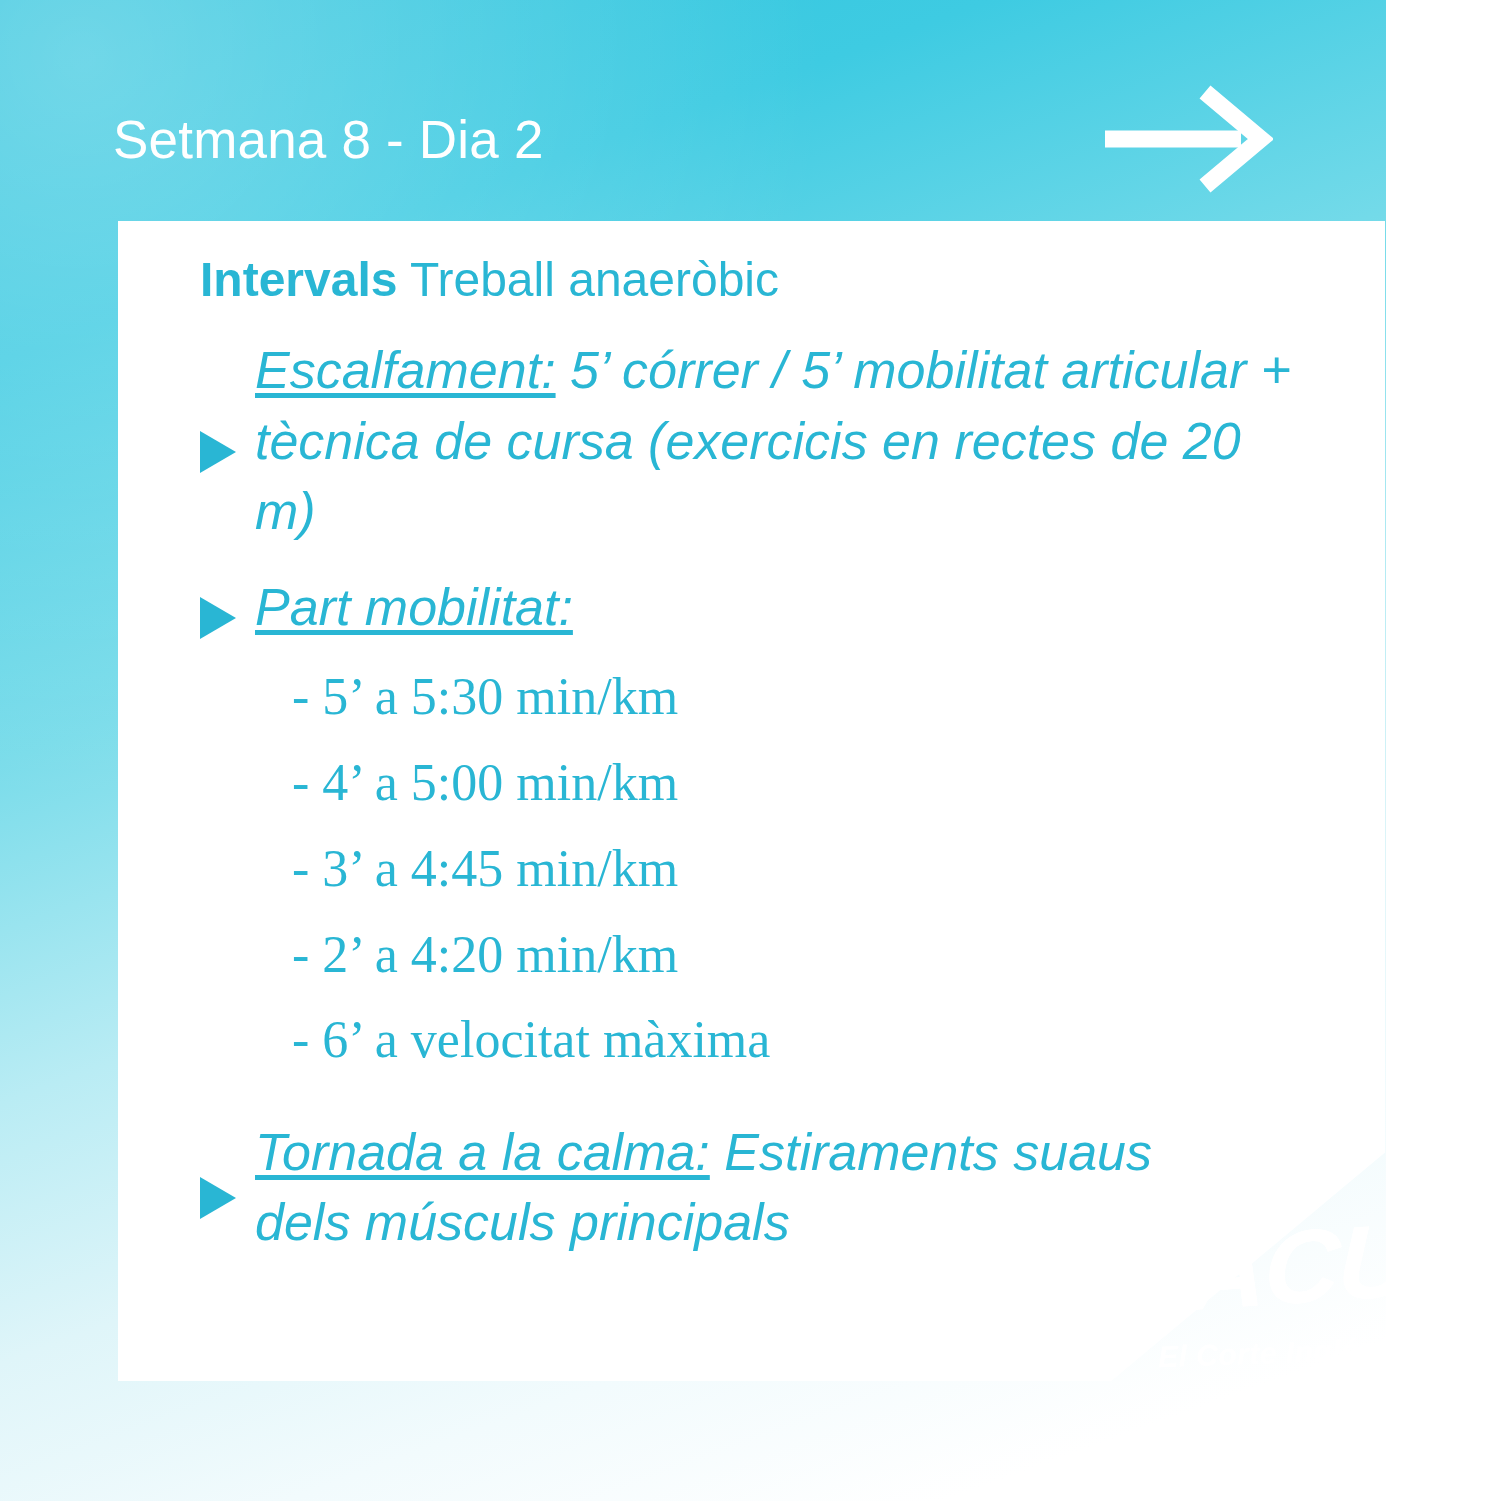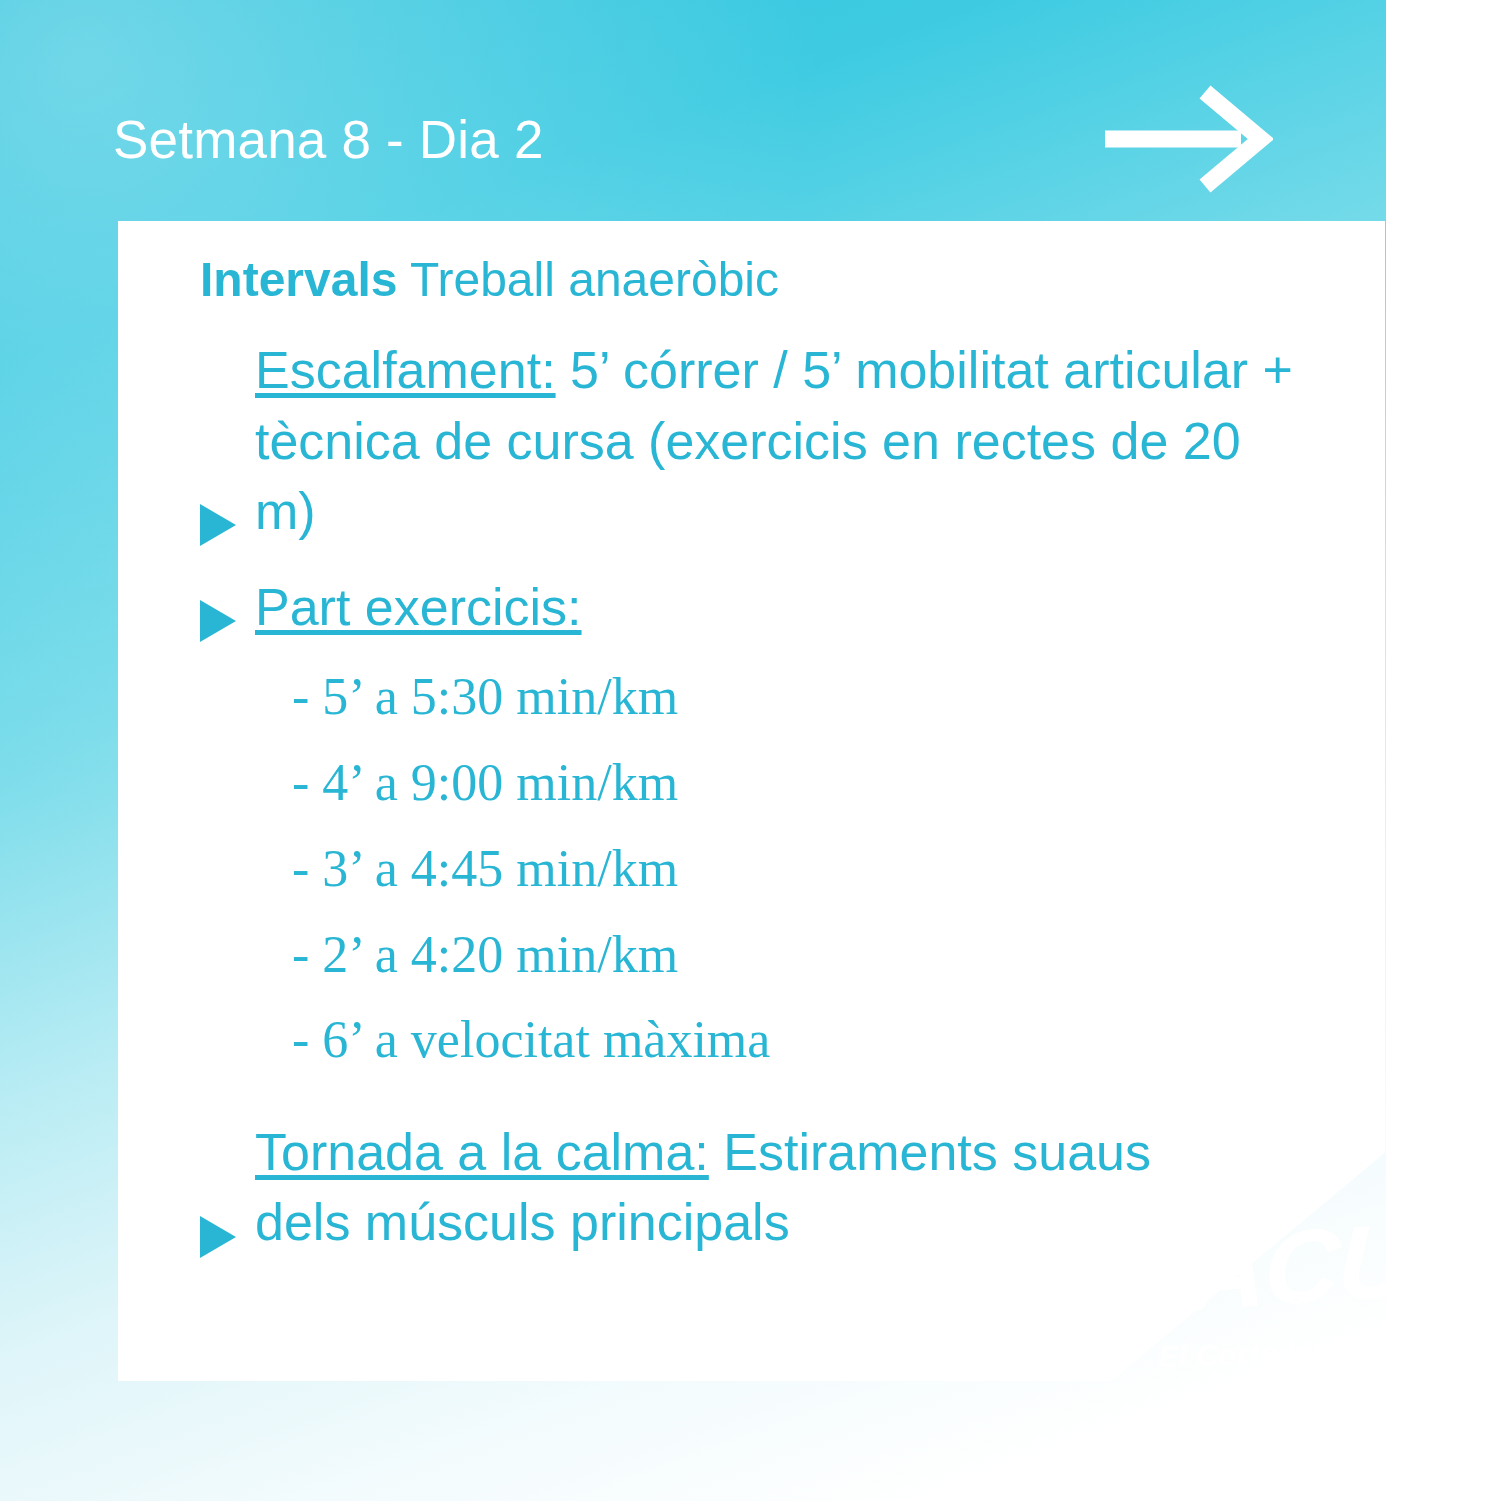--- a/index.html
+++ b/index.html
@@ -79,23 +79,24 @@
     line-height: 1.05;
     color: #29b6d4;
     white-space: nowrap;
     margin-bottom: 30px;
   }
   .headline .strong { font-weight: bold; }
   .headline .light { font-weight: 400; }
 
   .bullet-block {
     display: flex;
-    align-items: flex-end;
+    align-items: center;
     color: #29b6d4;
     margin-top: 26px;
+    font-style: italic;
   }
   .tri {
     flex: 0 0 auto;
     width: 0;
     height: 0;
     border-top: 21px solid transparent;
     border-bottom: 21px solid transparent;
     border-left: 36px solid #29b6d4;
     margin-top: 22px;
     margin-right: 19px;
@@ -178,26 +179,26 @@
     <div class="bullet-block">
       <span class="tri"></span>
       <div class="btext">
         <span class="u">Escalfament:</span><span> 5’ córrer / 5’ mobilitat articular + tècnica de cursa (exercicis en rectes de 20 m)</span>
       </div>
     </div>
 
     <div class="bullet-block">
       <span class="tri"></span>
       <div class="btext">
-        <span class="u">Part exercicis:</span>
+        <span class="u">Part mobilitat:</span>
       </div>
     </div>
     <div class="sublist">
       <div class="sub-item">- 5’ a 5:30 min/km</div>
-      <div class="sub-item">- 4’ a 9:00 min/km</div>
+      <div class="sub-item">- 4’ a 5:00 min/km</div>
       <div class="sub-item">- 3’ a 4:45 min/km</div>
       <div class="sub-item">- 2’ a 4:20 min/km</div>
       <div class="sub-item">- 6’ a velocitat màxima</div>
     </div>
 
     <div class="bullet-block" style="margin-top:34px;">
       <span class="tri"></span>
       <div class="btext" style="max-width:920px;">
         <span class="u">Tornada a la calma:</span><span> Estiraments suaus dels músculs principals</span>
       </div>

